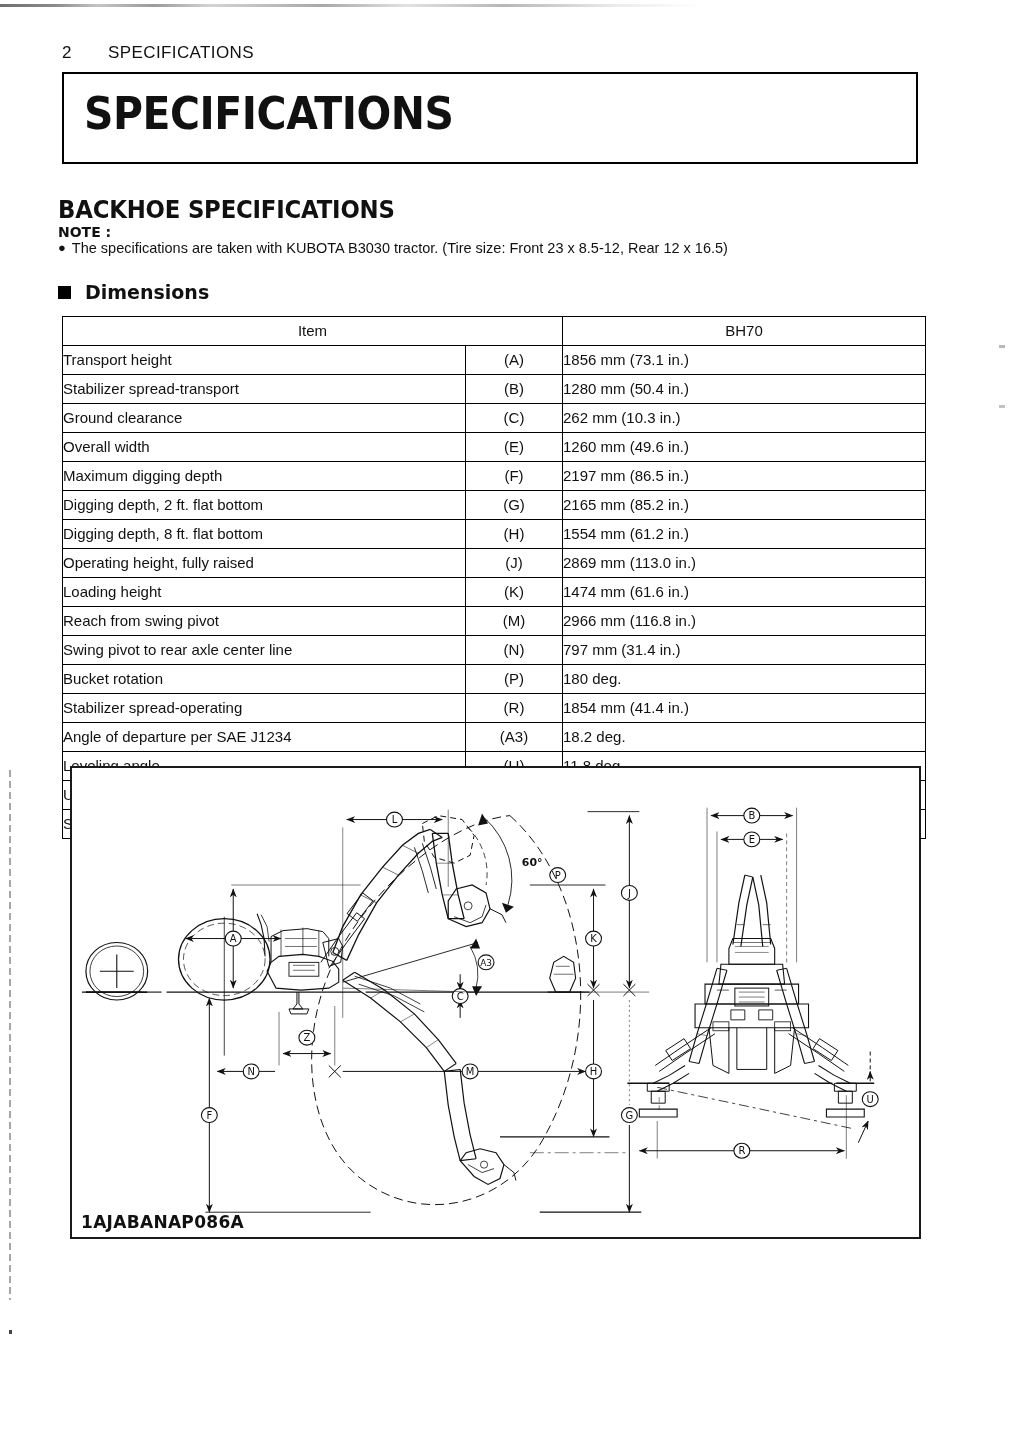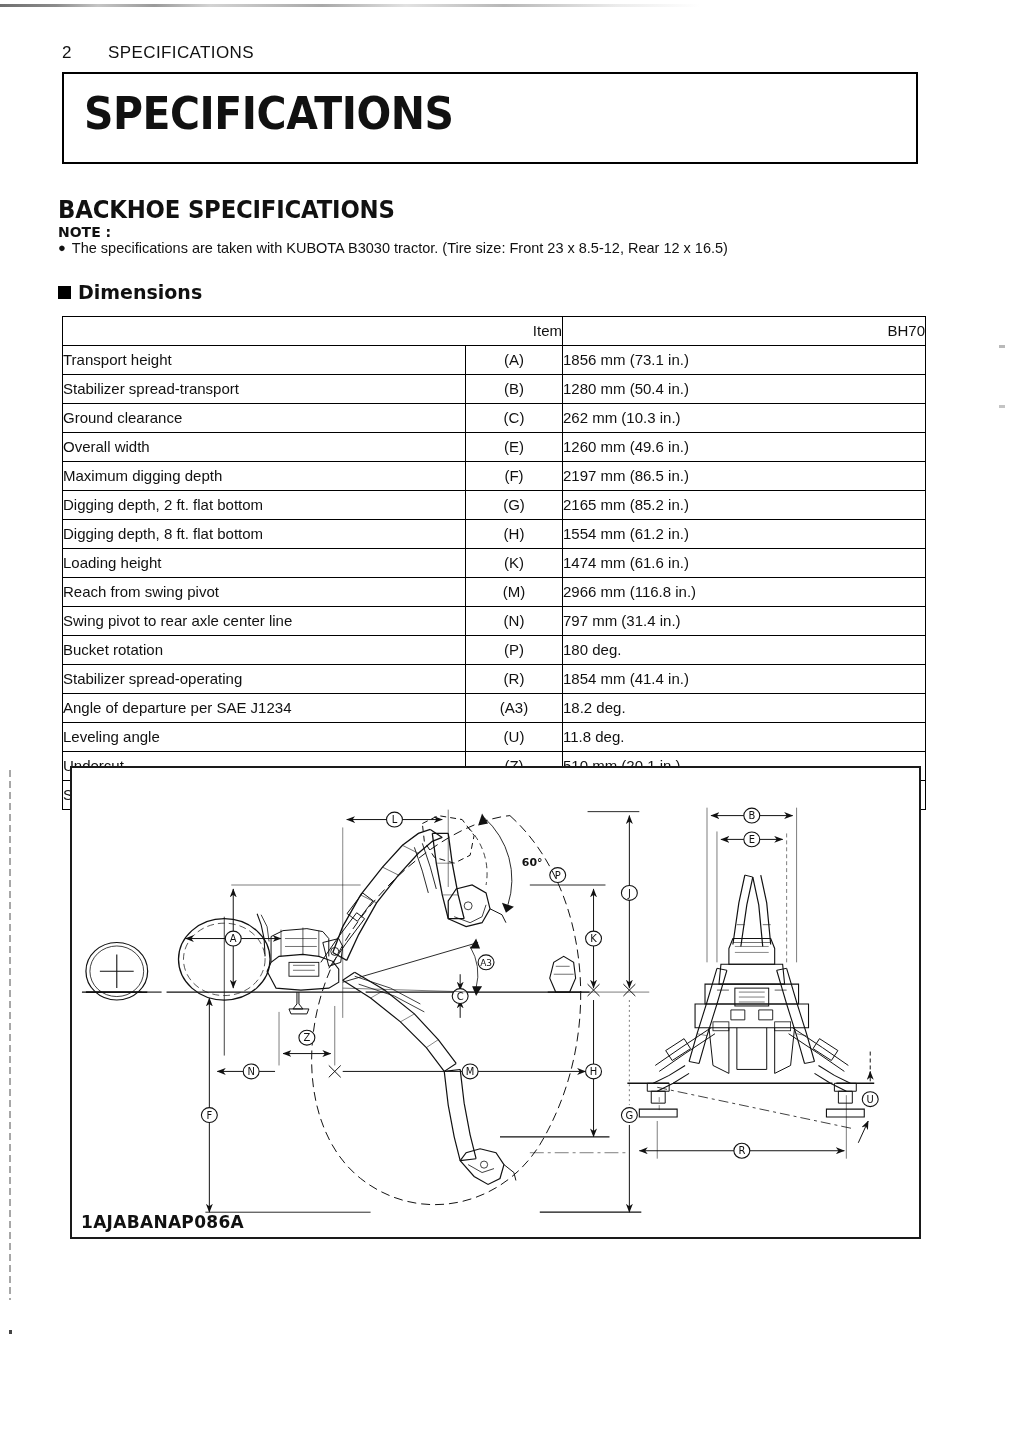--- a/index.html
+++ b/index.html
@@ -66,40 +66,40 @@
     font-size:14px;font-weight:bold;
     font-family:"DejaVu Sans", sans-serif;
   }
   .note-row{
     position:absolute;left:58px;top:240px;width:830px;
     font-size:14.5px;display:flex;align-items:flex-start;gap:6px;
   }
   .note-bullet{font-size:13px;line-height:1.25;}
   .h-dimensions{
     position:absolute;left:58px;top:281px;
-    font-size:19px;font-weight:bold;display:flex;align-items:center;gap:7px;
+    font-size:19px;font-weight:bold;display:flex;align-items:center;gap:14px;
     font-family:"DejaVu Sans", sans-serif;
   }
   .sq{display:inline-block;width:13px;height:13px;background:#000;}
 
   
   .spec-table{
     position:absolute;left:62px;top:316px;width:863px;
     border-collapse:collapse;
     table-layout:fixed;
     font-size:15px;
   }
   .spec-table td,.spec-table th{
     border:1px solid #000;
     padding:1px 0 2px 0;
     height:25px;
     font-weight:normal;
     font-size:15px;
   }
-  .spec-table th{text-align:right;}
+  .spec-table th{text-align:center;}
   .col-item{width:403px;}
   .col-sym{width:97px;}
   .col-val{width:363px;}
   .c-item{text-align:left;padding-left:7px;margin-left:36px;}
   .c-sym{text-align:center;}
   .c-val{}
   .hdr-item{}
   .hdr-val{}
 
   
@@ -186,20 +186,25 @@
           <td class="c-item">Digging depth, 2 ft. flat bottom</td>
           <td class="c-sym">(G)</td>
           <td class="c-val">2165 mm (85.2 in.)</td>
         </tr>
         <tr>
           <td class="c-item">Digging depth, 8 ft. flat bottom</td>
           <td class="c-sym">(H)</td>
           <td class="c-val">1554 mm (61.2 in.)</td>
         </tr>
         <tr>
+          <td class="c-item">Operating height, fully raised</td>
+          <td class="c-sym">(J)</td>
+          <td class="c-val">2869 mm (113.0 in.)</td>
+        </tr>
+        <tr>
           <td class="c-item">Loading height</td>
           <td class="c-sym">(K)</td>
           <td class="c-val">1474 mm (61.6 in.)</td>
         </tr>
         <tr>
           <td class="c-item">Reach from swing pivot</td>
           <td class="c-sym">(M)</td>
           <td class="c-val">2966 mm (116.8 in.)</td>
         </tr>
         <tr>

